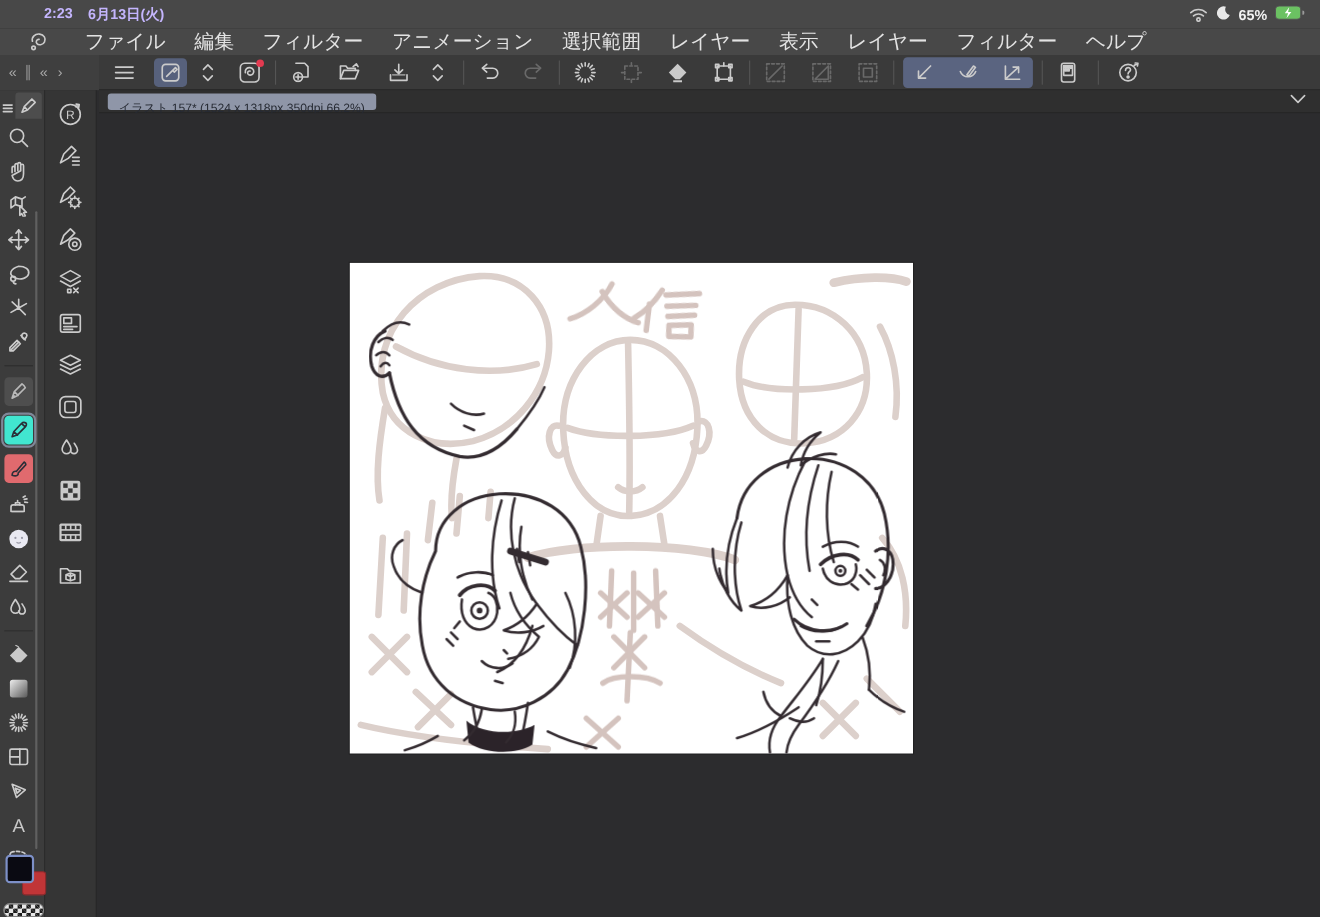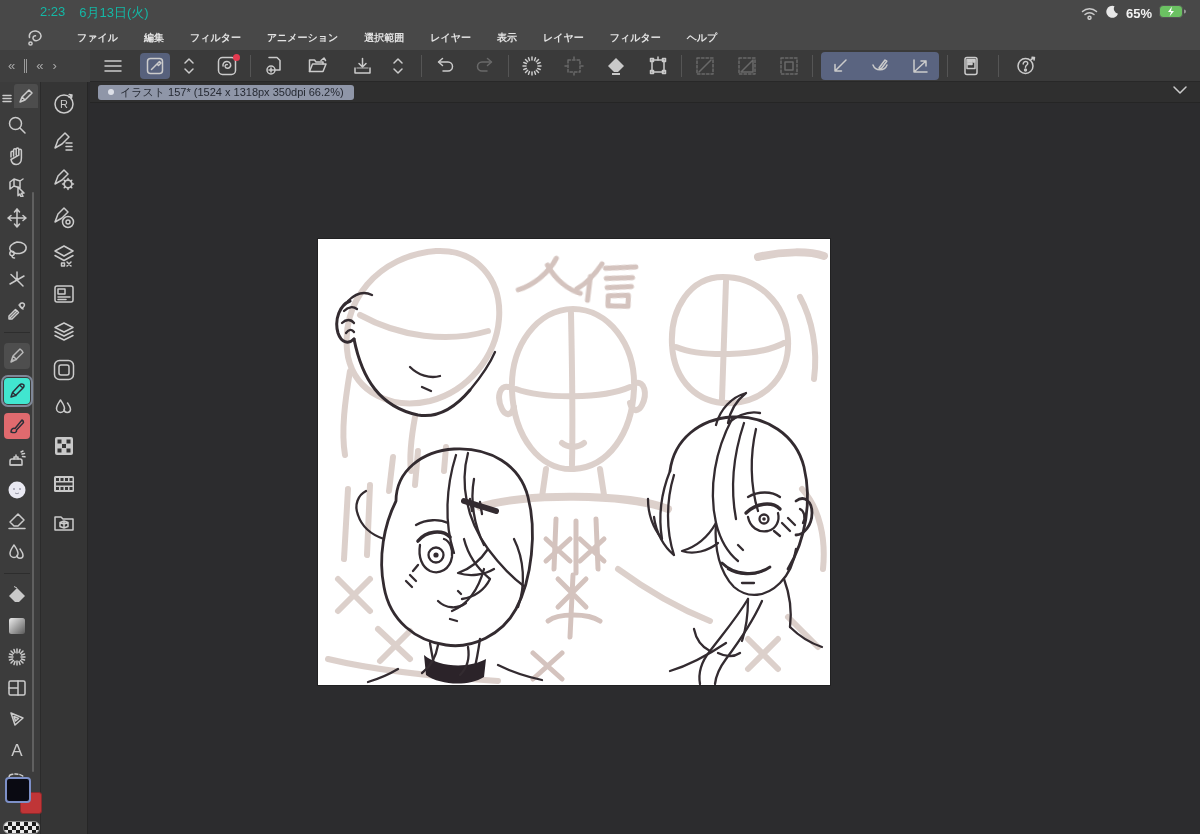--- a/index.html
+++ b/index.html
@@ -4,28 +4,28 @@
 <style>
   * { margin:0; padding:0; box-sizing:border-box; }
   html,body { width:1200px; height:834px; overflow:hidden; background:#2c2c2e;
     font-family:"Liberation Sans","DejaVu Sans",sans-serif; }
   #app { position:relative; width:1200px; height:834px; background:#2c2c2e; }
 
   
   .statusbar { position:absolute; left:0; top:0; width:1200px; height:26px;
     background:#484848; display:flex; align-items:center; justify-content:space-between;
     padding:0 14px 0 40px; }
-  .sb-left { display:flex; gap:14px; color:#14b8a6; font-size:13px; font-weight:normal; }
+  .sb-left { display:flex; gap:14px; color:#c4b5fd; font-size:13px; font-weight:bold; }
   .sb-right { display:flex; align-items:center; gap:7px; color:#f2f2f2; font-size:13px; font-weight:bold; }
 
   
   .menubar { position:absolute; left:0; top:26px; width:1200px; height:24px;
     background:#484848; display:flex; align-items:center; gap:0; padding-left:24px; }
   .menu-logo { width:22px; height:22px; margin-right:18px; display:flex; align-items:center; justify-content:center; }
-  .menu-item { color:#e3e3e3; font-size:10px; padding:0 13px; cursor:default;font-weight:bold; }
+  .menu-item { color:#e3e3e3; font-size:18px; padding:0 13px; cursor:default; }
 
   
   .toolbar { position:absolute; left:0; top:50px; width:1200px; height:32px;
     background:#3a3a3a; display:flex; align-items:center; border-bottom:1px solid #282828; }
   .collapse-strip { width:90px; height:32px; display:flex; align-items:center; gap:9px;
     padding-left:8px; color:#a8a8a8; background:#3f3f3f; }
   .collapse-strip .gl { font-size:13px; }
   .handle { width:3px; height:14px; border-left:1.5px solid #9a9a9a; border-right:1.5px solid #9a9a9a; }
   .tb-btn { width:30px; height:26px; display:flex; align-items:center; justify-content:center;
     border-radius:4px; position:relative; flex:none; }
@@ -66,21 +66,21 @@
     background-image:linear-gradient(45deg,#1a1a1a 25%,transparent 25%,transparent 75%,#1a1a1a 75%),
                      linear-gradient(45deg,#1a1a1a 25%,#e8e8e8 25%,#e8e8e8 75%,#1a1a1a 75%);
     background-size:8px 8px; background-position:0 0,4px 4px; }
   .palette { display:flex; flex-direction:column; align-items:center; gap:14px; padding-top:10px; }
   .pal-item { width:26px; height:24px; display:flex; align-items:center; justify-content:center; }
 
   
   .tabbar { position:absolute; left:90px; top:82px; width:1110px; height:21px; background:#2f2f2f;
     display:flex; align-items:center; border-bottom:1px solid #252525; }
   .tab-chip { margin-left:8px; height:15px; background:#8f96a8; border-radius:3px;
-    display:flex; align-items:center; gap:6px; padding:0 10px; }
+    display:flex; align-items:center; gap:6px; padding:0 10px;flex-direction:column; }
   .tab-dot { width:6px; height:6px; border-radius:50%; background:#dde0e8; }
   .tab-title { font-size:11px; color:#262a33; white-space:nowrap; }
   .tab-chevron { position:absolute; right:12px; top:3px; }
 
   .workspace { position:absolute; left:90px; top:103px; width:1110px; height:731px; background:#2c2c2e; }
   .canvas-doc { position:absolute; left:228px; top:136px; width:512px; height:446px; background:#ffffff;
     box-shadow:0 0 0 1px rgba(0,0,0,.25); }
   .sketch { stroke-linecap:round; stroke-linejoin:round; fill:none; }
   .lt { stroke:#d9cbc6; stroke-width:6; opacity:.9; }
   .lt2 { stroke:#cdb9b3; stroke-width:5; opacity:.85; }

